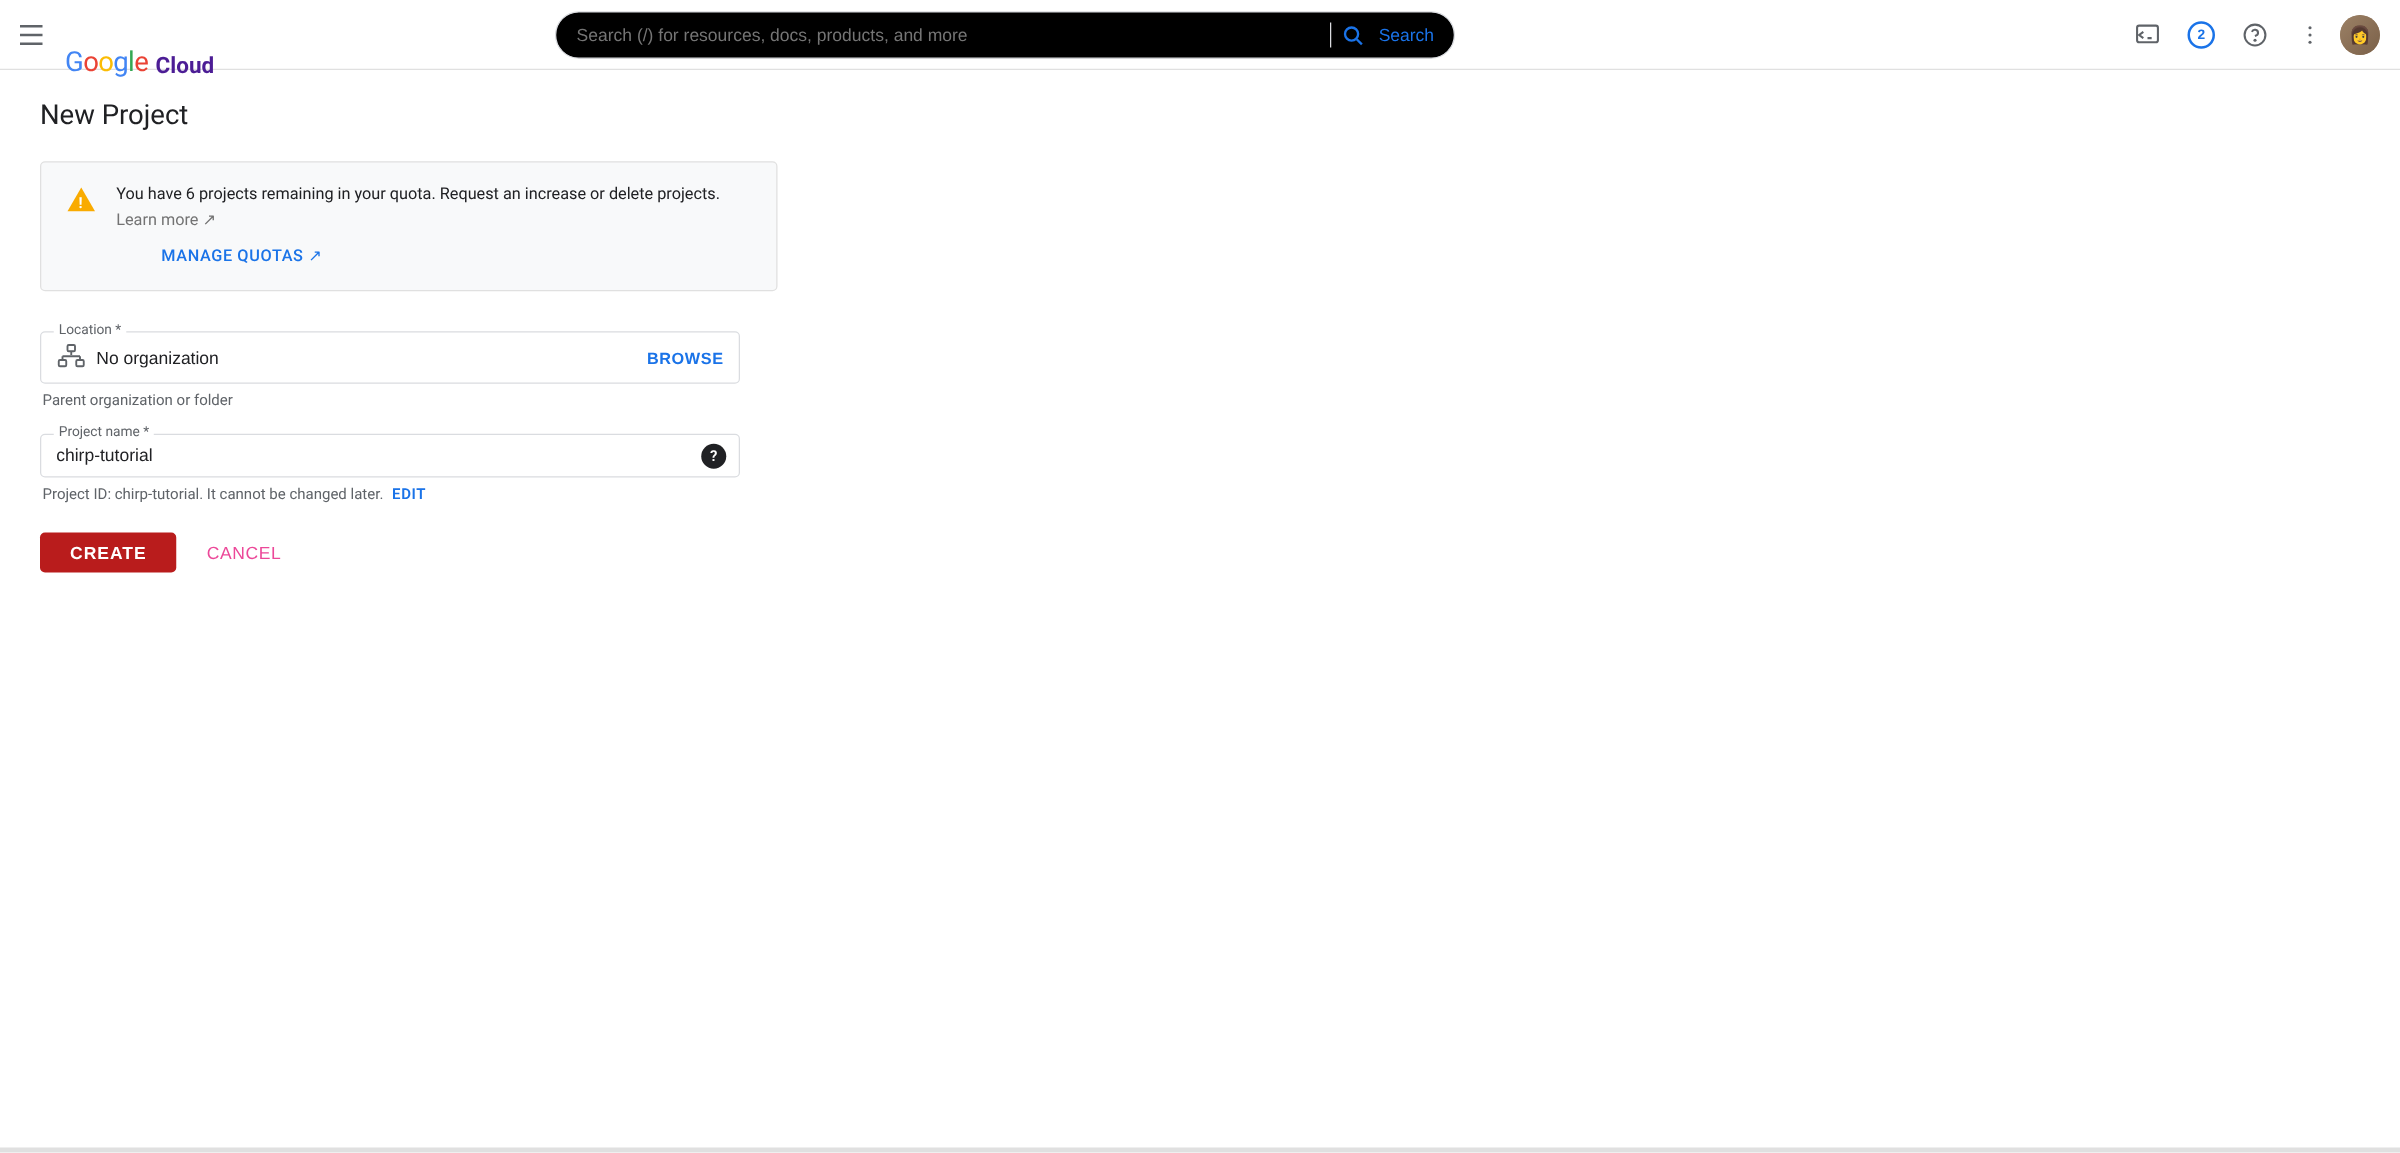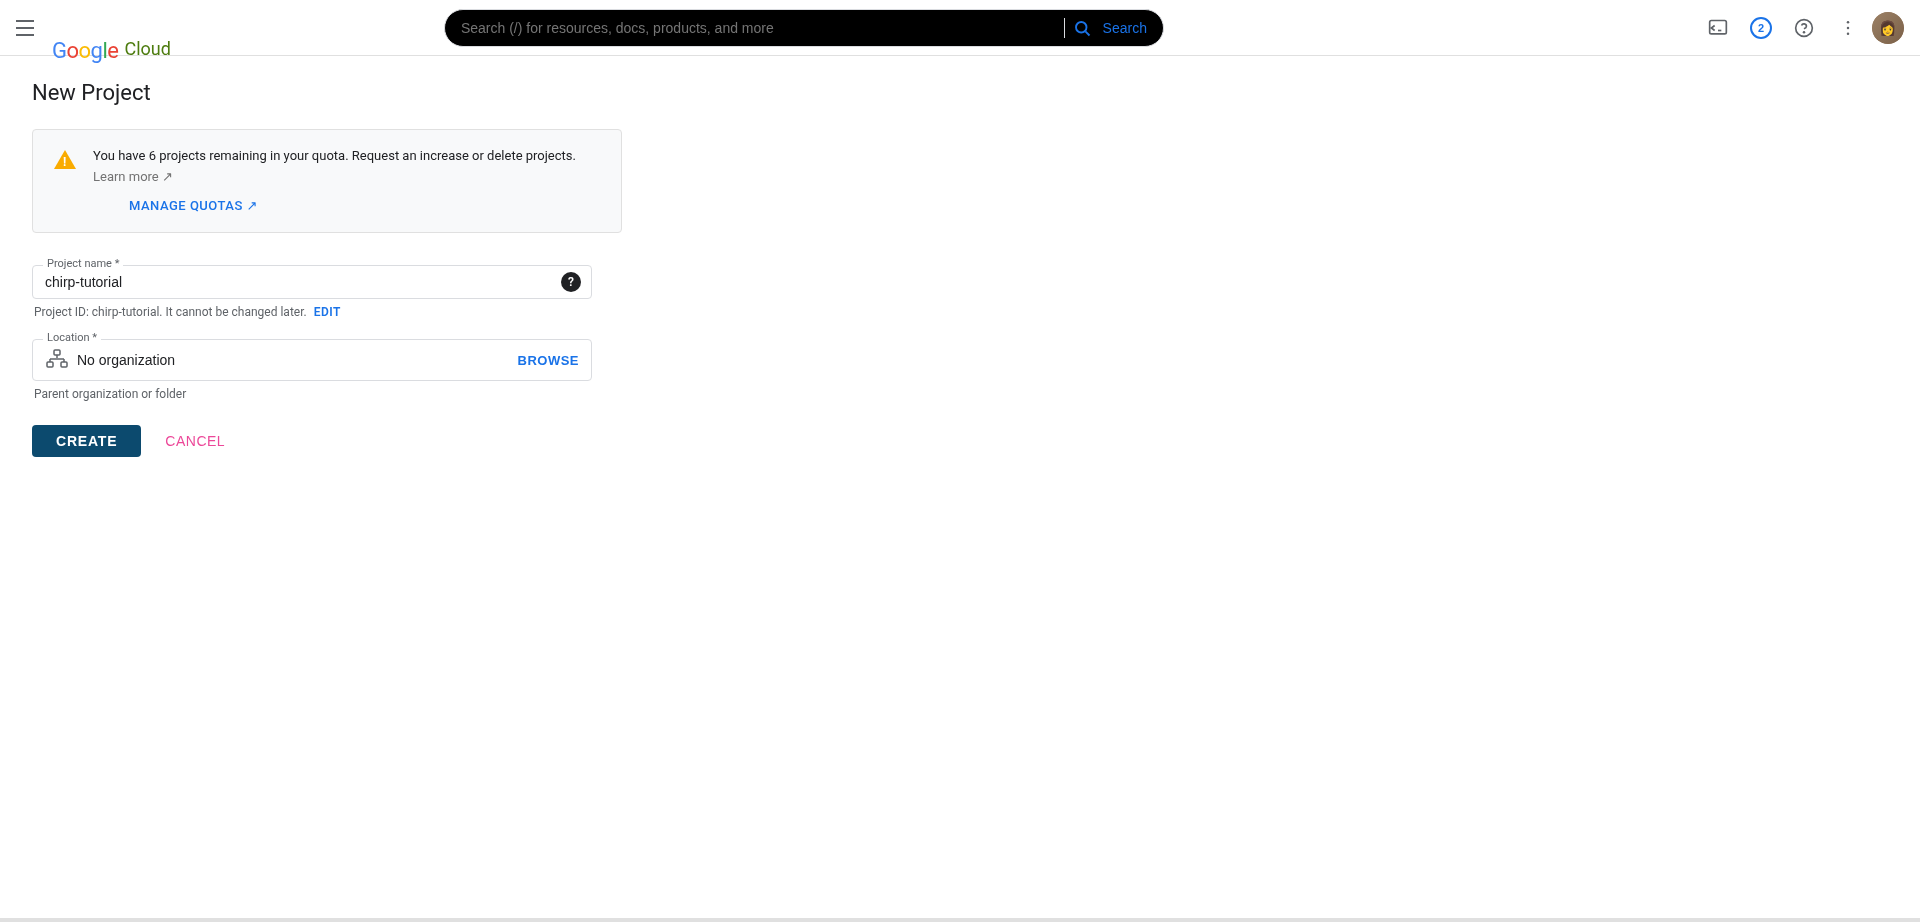--- a/index.html
+++ b/index.html
@@ -36,39 +36,39 @@
       gap: 5px;
     }
     .hamburger-icon span {
       display: block;
       width: 18px;
       height: 2px;
       background: #5f6368;
     }
     .logo-container {
       display: flex;
-      align-items: flex-start;
+      align-items: flex-end;
       gap: 4px;
       text-decoration: none;
       cursor: pointer;
       margin-top: 46px;
     }
     .google-text {
       font-size: 22px;
       font-weight: 400;
       letter-spacing: -0.5px;
     }
     .g-blue { color: #4285F4; }
     .g-red { color: #EA4335; }
     .g-yellow { color: #FBBC04; }
     .g-green { color: #34A853; }
     .cloud-text {
       font-size: 18px;
-      color: #4d7c0f;
-      font-weight: 400;
+      color: #4c1d95;
+      font-weight: 700;
       margin-left: 2px;
     }
 
     .search-container {
       flex: 1;
       max-width: 720px;
       margin: 0 auto;
     }
     .search-bar {
       display: flex;
@@ -320,21 +320,21 @@
     }
 
     
     .action-buttons {
       display: flex;
       align-items: center;
       gap: 8px;
       margin-top: 24px;
     }
     .create-btn {
-      background: #0c4a6e;
+      background: #b91c1c;
       color: white;
       border: none;
       border-radius: 4px;
       padding: 8px 24px;
       font-size: 14px;
       font-weight: 600;
       letter-spacing: 0.8px;
       cursor: pointer;
       text-transform: uppercase;
     }
@@ -447,49 +447,49 @@
       <a class="manage-quotas-link">
         <span>MANAGE QUOTAS</span>
         <span> ↗</span>
       </a>
     </div>
   </div>
 
   <div class="form-section">
 
     <div class="field-group">
-      <div class="field-wrapper">
-        <span class="field-label">Project name *</span>
-        <input type="text" class="field-input" value="chirp-tutorial" style="">
-        <div class="field-help-icon">?</div>
-      </div>
-      <div class="field-hint">
-        <span>Project ID: chirp-tutorial. It cannot be changed later.</span>
-        <a class="edit-link">EDIT</a>
-      </div>
-    </div>
-
-    <div class="field-group">
       <div class="location-field-wrapper">
         <span class="field-label">Location *</span>
         <svg class="org-icon" viewBox="0 0 24 24" fill="none" stroke="#5f6368" stroke-width="1.5">
           <rect x="9" y="2" width="6" height="5" rx="1"></rect>
           <rect x="2" y="14" width="6" height="5" rx="1"></rect>
           <rect x="16" y="14" width="6" height="5" rx="1"></rect>
           <line x1="12" y1="7" x2="12" y2="10"></line>
           <line x1="5" y1="14" x2="5" y2="11"></line>
           <line x1="19" y1="14" x2="19" y2="11"></line>
           <line x1="5" y1="11" x2="19" y2="11"></line>
         </svg>
         <input type="text" class="location-input" value="No organization" style="">
         <button class="browse-btn">BROWSE</button>
       </div>
       <div class="field-hint">Parent organization or folder</div>
     </div>
 
+    <div class="field-group">
+      <div class="field-wrapper">
+        <span class="field-label">Project name *</span>
+        <input type="text" class="field-input" value="chirp-tutorial" style="">
+        <div class="field-help-icon">?</div>
+      </div>
+      <div class="field-hint">
+        <span>Project ID: chirp-tutorial. It cannot be changed later.</span>
+        <a class="edit-link">EDIT</a>
+      </div>
+    </div>
+
     <div class="action-buttons">
       <button class="create-btn">CREATE</button>
       <button class="cancel-btn">CANCEL</button>
     </div>
   </div>
 </main>
 
 <div class="bottom-bar"></div>
 
 </body></html>

